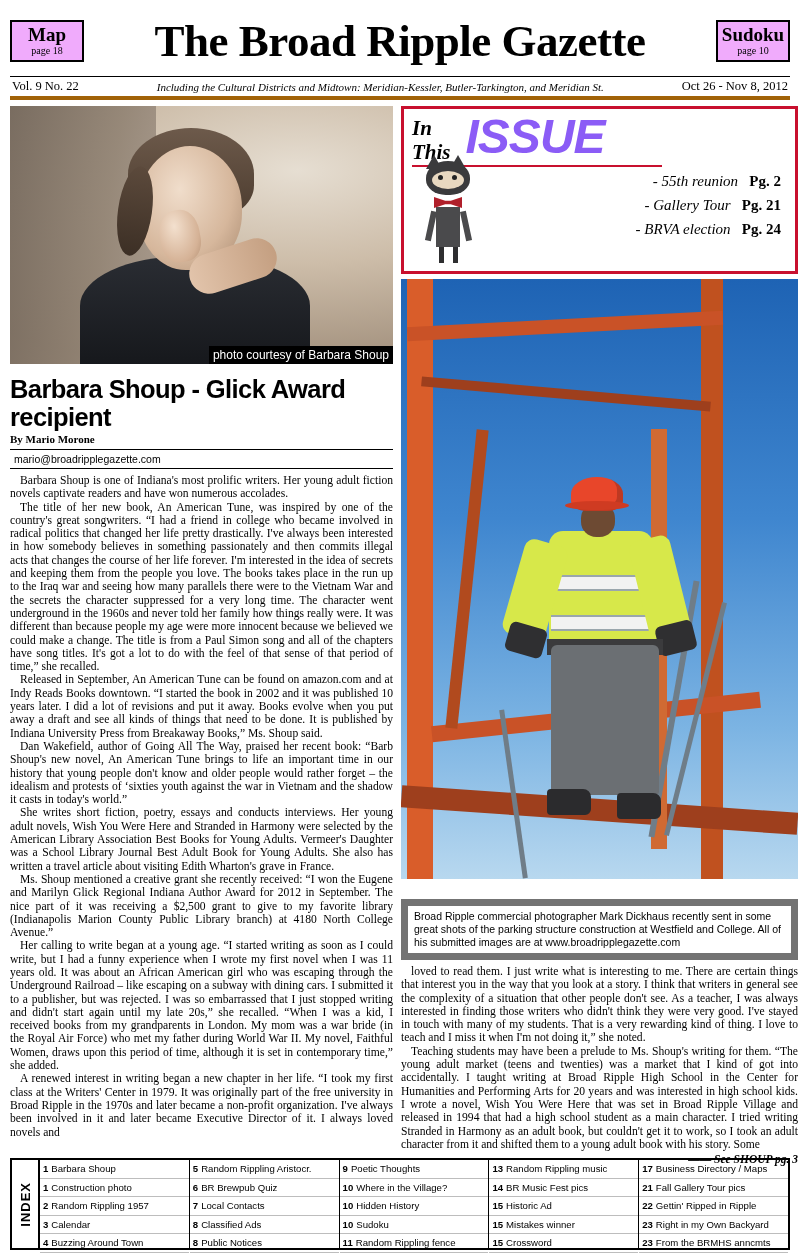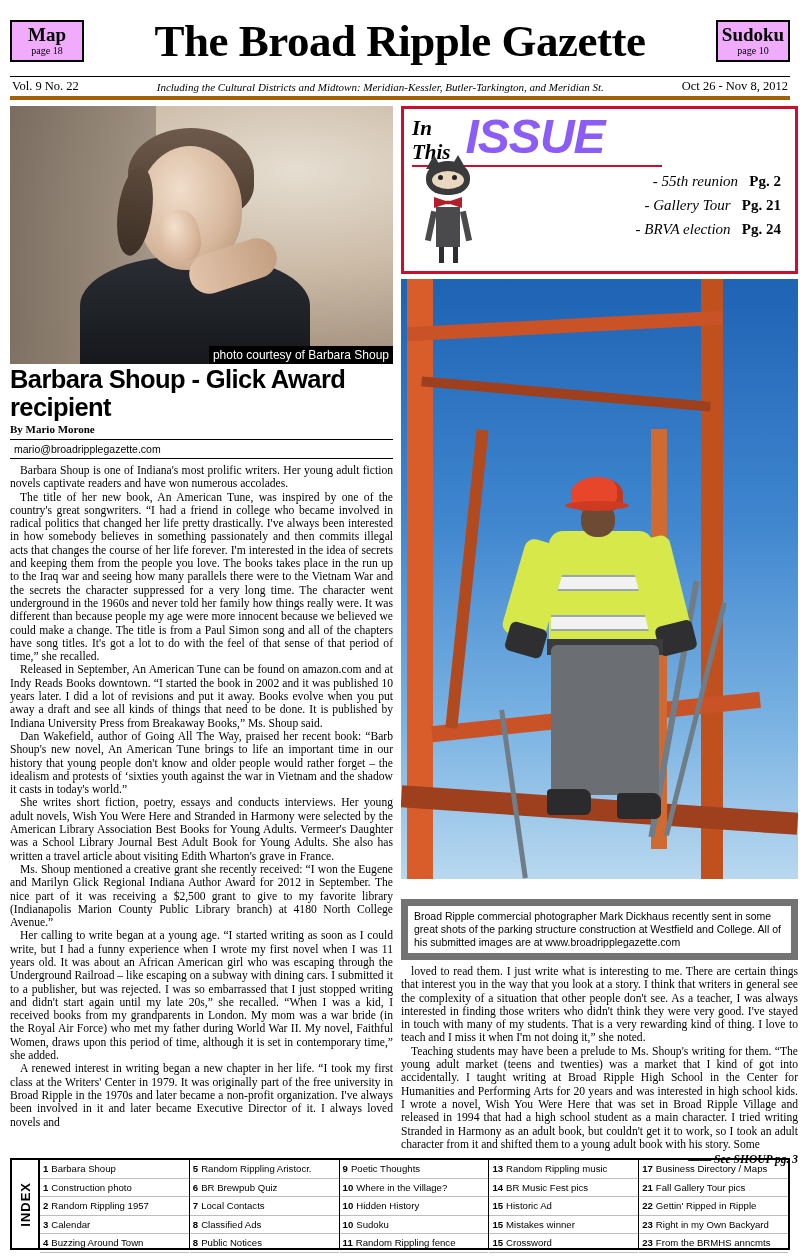--- a/index.html
+++ b/index.html
@@ -174,21 +174,21 @@
     padding: 2px 4px;
     font-family: "Liberation Sans", sans-serif;
   }
 
   
   .headline {
     font-family: "Liberation Sans", sans-serif;
     font-weight: bold;
     font-size: 25.5px;
     letter-spacing: -0.6px;
-    margin-top: 1px;
+    margin-top: 11px;
     line-height: 28px;
   }
   .byline {
     font-family: "Liberation Serif", serif;
     font-weight: bold;
     font-size: 11px;
     margin-top: 2px;
     margin-bottom: 4px;
   }
   .email-bar {

